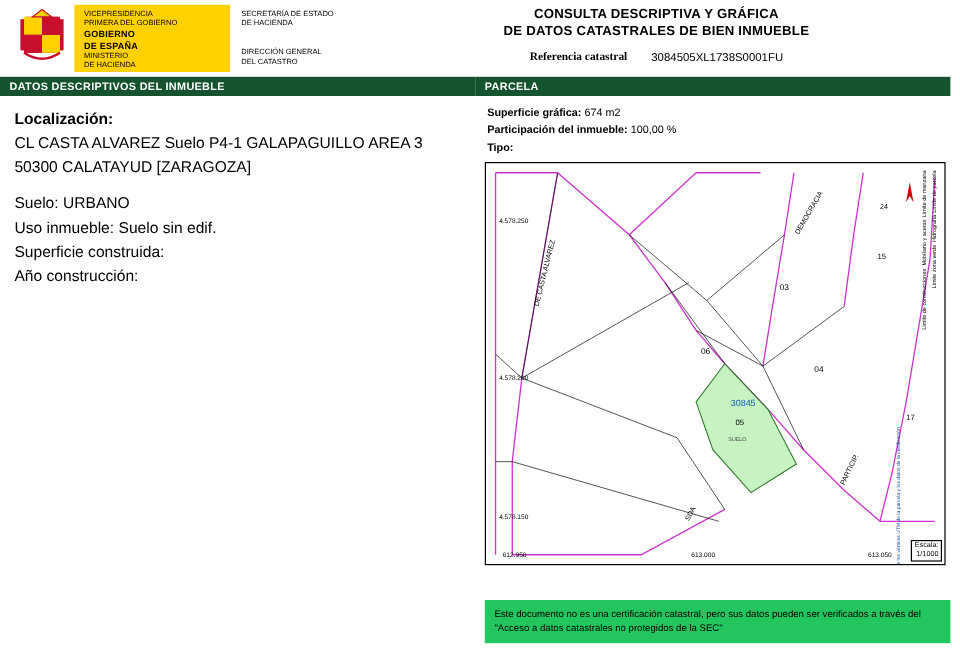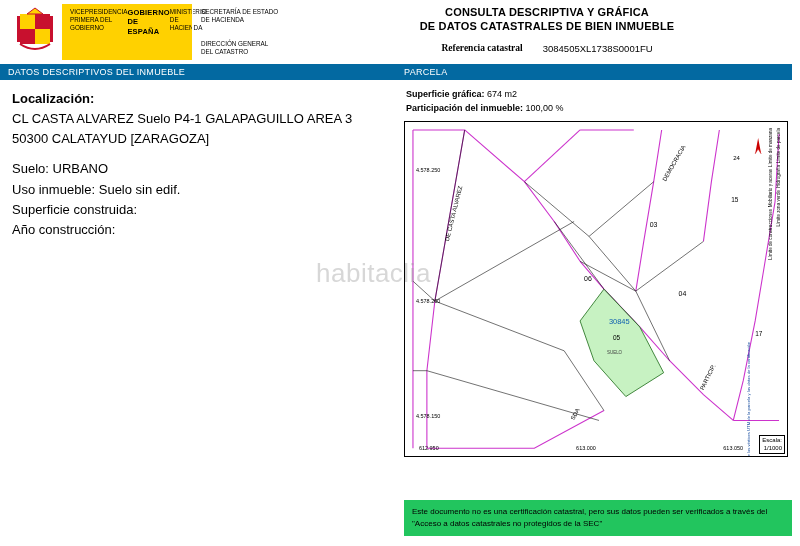--- a/index.html
+++ b/index.html
@@ -23,21 +23,21 @@
   .coat {
     width: 54px; height: 54px;
     display:flex; align-items:center; justify-content:center;
     background:#fff;
   }
   .coat svg { display:block; }
   .gob-text {
     background: #ffd100;
     padding: 4px 6px 4px 8px;
     width: 130px;
-    display:flex; flex-direction:row; justify-content:space-between;
+    display:flex; flex-direction:column; justify-content:space-between;
   }
   .gob-text .l1 { font-size: 7.5px; font-weight: bold; letter-spacing:.2px; line-height:1.25; }
   .gob-text .l2 { font-size: 6.3px; line-height:1.3; }
   .cat-text {
     padding: 4px 4px 4px 8px;
     width: 116px;
     display:flex; flex-direction:column; justify-content:space-between;
     border-left: 1px solid #fff;
   }
   .cat-text div { font-size: 6.3px; line-height: 1.3; }
@@ -54,24 +54,24 @@
   .refline {
     margin-top: 9px;
     font-size: 9.5px;
     display: flex; justify-content: center; gap: 20px;
   }
   .refline .lbl { font-weight: bold; font-family: Liberation Serif, serif; }
   .refline .val { font-weight: normal; }
 
   
   .bar {
-    background: #0369a1;
+    background: #14532d;
     color: #fff;
     font-size: 9px;
-    font-weight: normal;
+    font-weight: bold;
     padding: 3px 8px;
     letter-spacing: .3px;
   }
 
   
   .cols { position:absolute; top: 64px; left:0; right:0; display:flex; }
   .left-col { width: 396px; padding: 0 0 0 0; }
   .right-col { width: 404px; padding: 0 8px 0 0; }
 
   .left-body { padding: 9px 12px 0 12px; font-size: 13px; line-height: 1.55; }
@@ -204,20 +204,24 @@
     <div class="right-col">
       <div class="bar">PARCELA</div>
       <div class="right-body">
         <div>
           <span class="b">Superficie gráfica:</span>
           <span>674 m2</span>
         </div>
         <div>
           <span class="b">Participación del inmueble:</span>
           <span>100,00 %</span>
+        </div>
+        <div>
+          <span class="b">Tipo:</span>
+          <span></span>
         </div>
       </div>
 
       <div class="map-wrap">
         <svg class="map-svg" viewBox="0 0 384 336">
 
           <g stroke="#cc33cc" stroke-width="1.1" fill="none">
             <path d="M8 8 L8 328"></path>
             <path d="M8 8 L60 8"></path>
             <path d="M60 8 L30 180 L22 250 L22 328"></path>
@@ -297,14 +301,13 @@
         <div class="scale-box">
           <div>Escala:</div>
           <div>1/1000</div>
         </div>
       </div>
     </div>
   </div>
 
   <div class="footnote">Este documento no es una certificación catastral, pero sus datos pueden ser verificados a través del "Acceso a datos catastrales no protegidos de la SEC"</div>
 
-  <div class="watermark">habitaclia</div>
 </div>
 
 </body></html>

